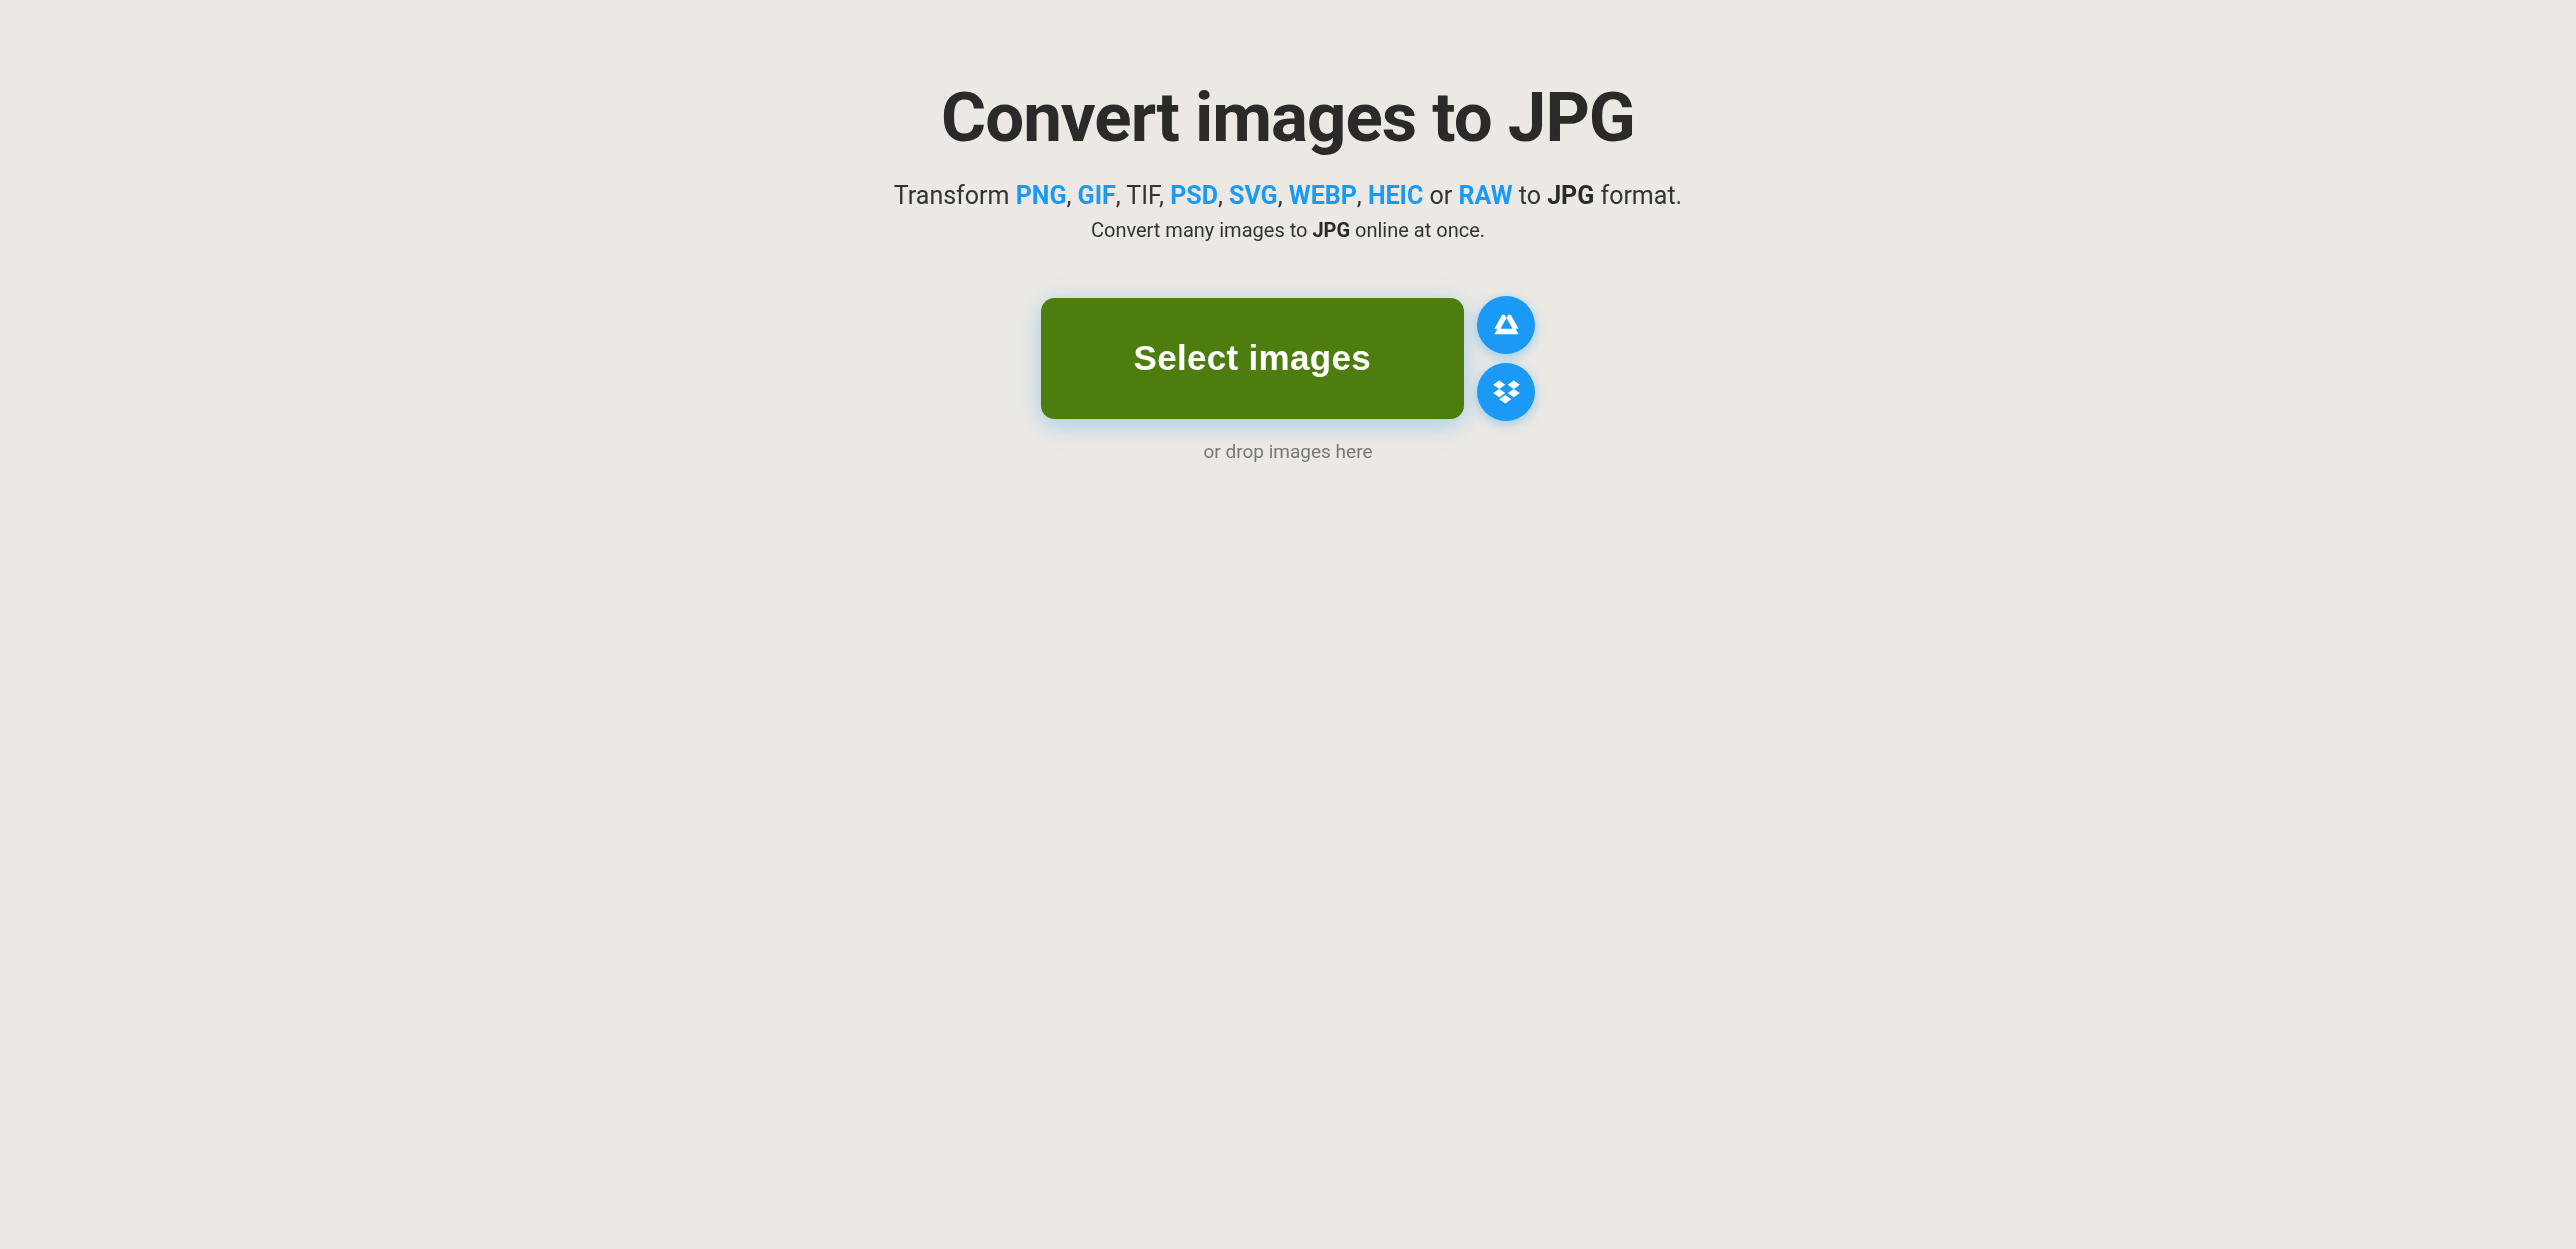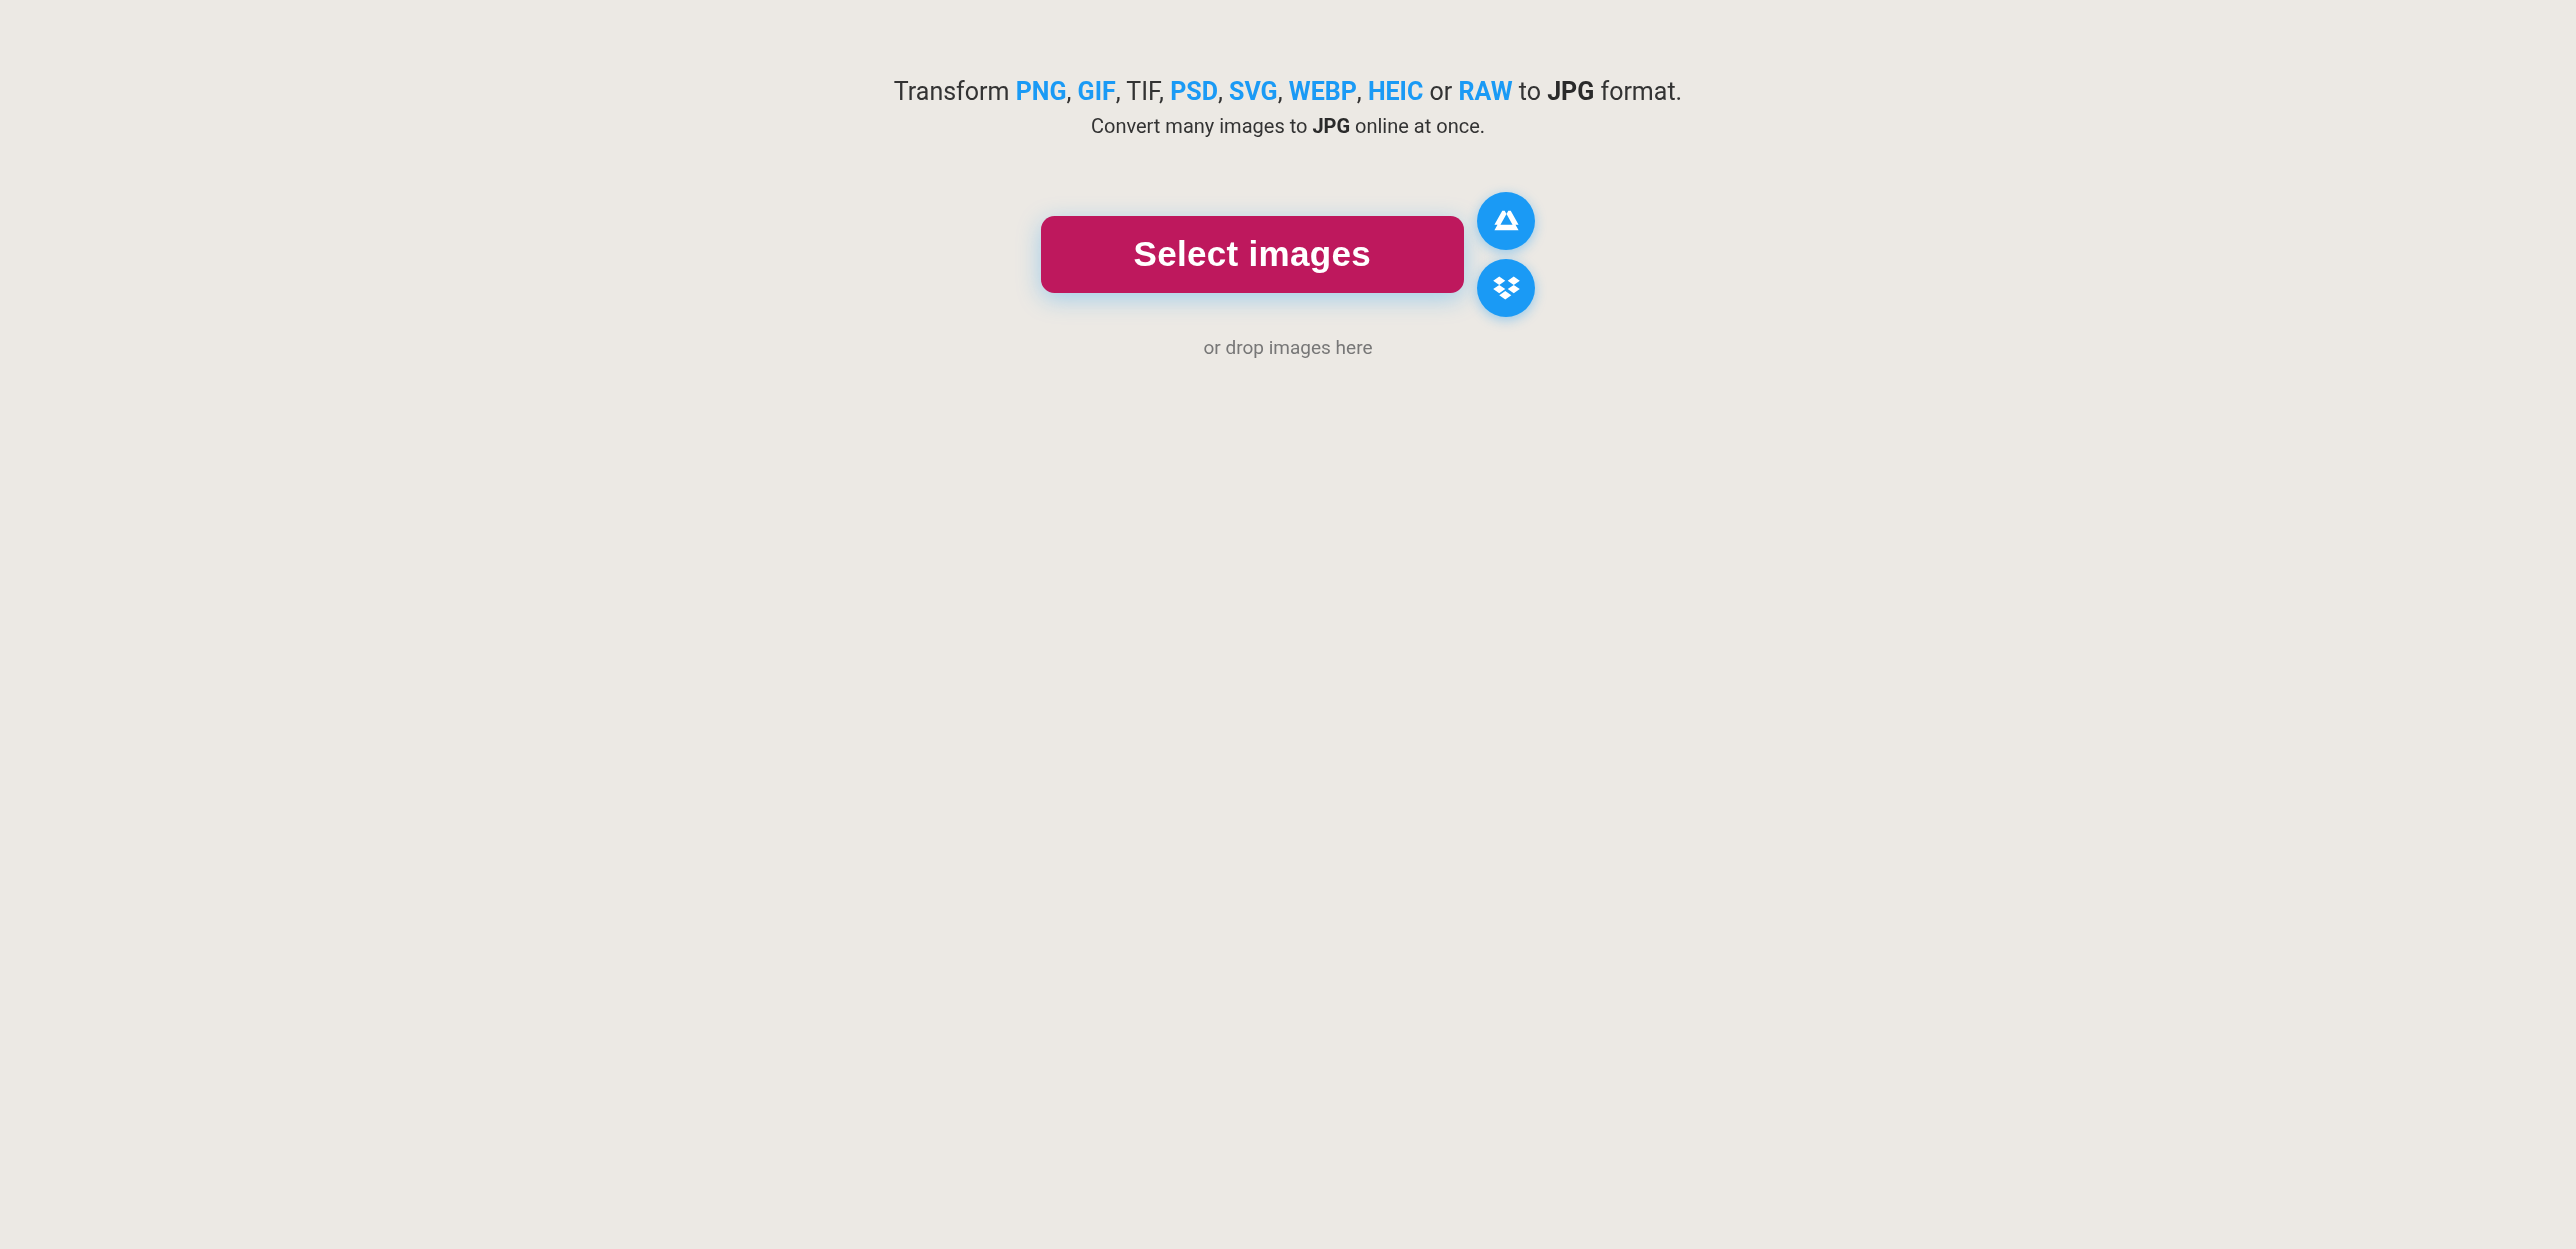--- a/index.html
+++ b/index.html
@@ -70,26 +70,26 @@
     }
 
     .button-row {
       display: flex;
       align-items: center;
       gap: 13.5px;
       margin-bottom: 19px;
     }
 
     .select-images-btn {
-      background-color: #be185d;
+      background-color: #4d7c0f;
       color: white;
       border: none;
       border-radius: 13.5px;
       padding: 0 54px;
-      height: 77px;
+      height: 121px;
       font-size: 35px;
       font-weight: 600;
       cursor: pointer;
       min-width: 423px;
       box-shadow: 0 5.8px 23px rgba(26, 154, 245, 0.35);
       transition: background-color 0.2s;
       letter-spacing: 0.3px;
     }
 
     .cloud-buttons {
@@ -122,20 +122,21 @@
       font-size: 19px;
       color: #777;
       text-align: left;
     }
   </style>
 </head>
 <body>
 
 <div class="main-container">
 
+  <h1 class="page-title">Convert images to JPG</h1>
 
   <p class="subtitle-line1">
     <span>Transform </span>
     <span class="accent">PNG</span><span>, </span>
     <span class="accent">GIF</span><span>, </span>
     <span style="color:#333;">TIF</span><span>, </span>
     <span class="accent">PSD</span><span>, </span>
     <span class="accent">SVG</span><span>, </span>
     <span class="accent">WEBP</span><span>, </span>
     <span class="accent">HEIC</span>

